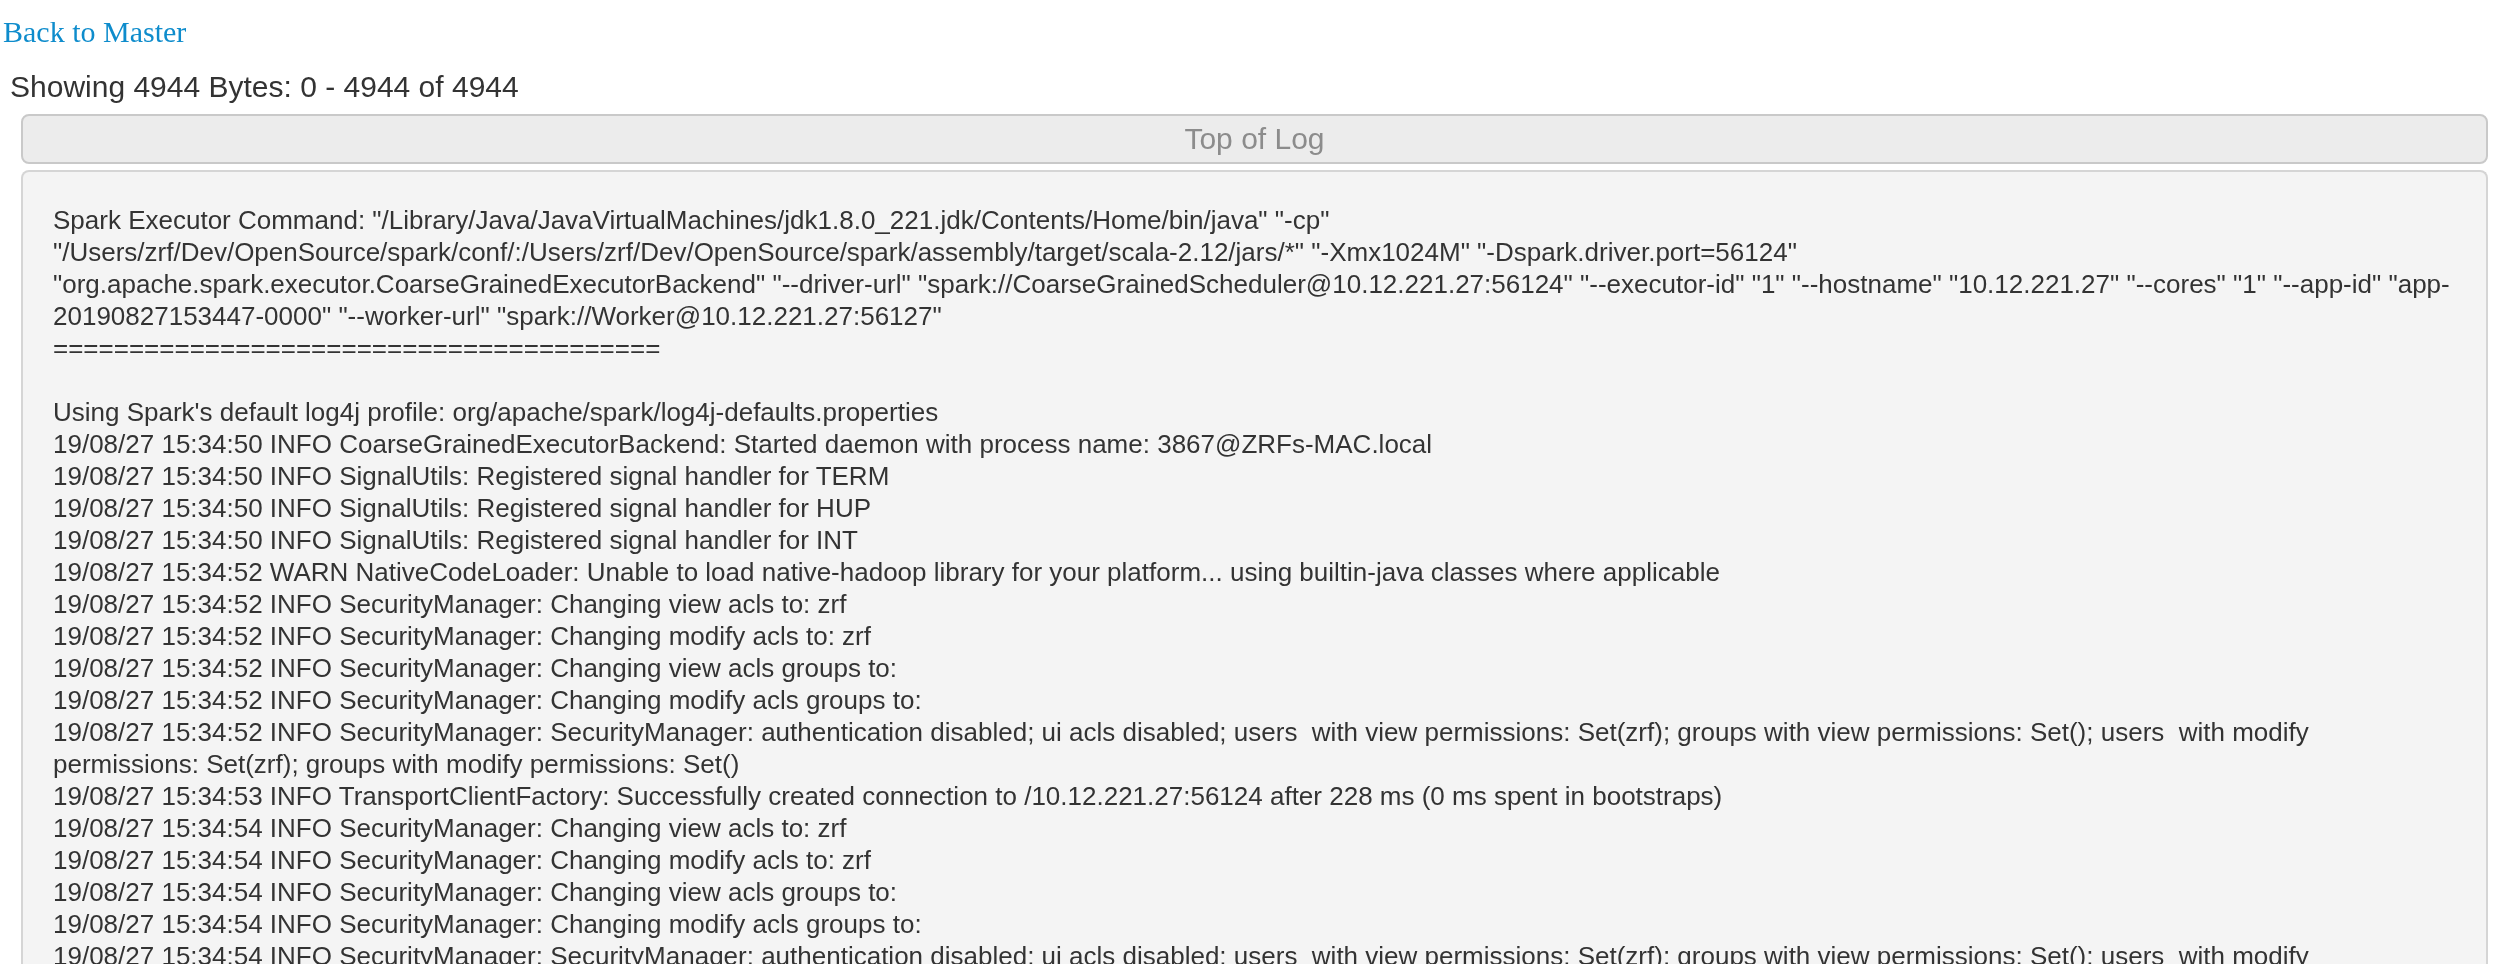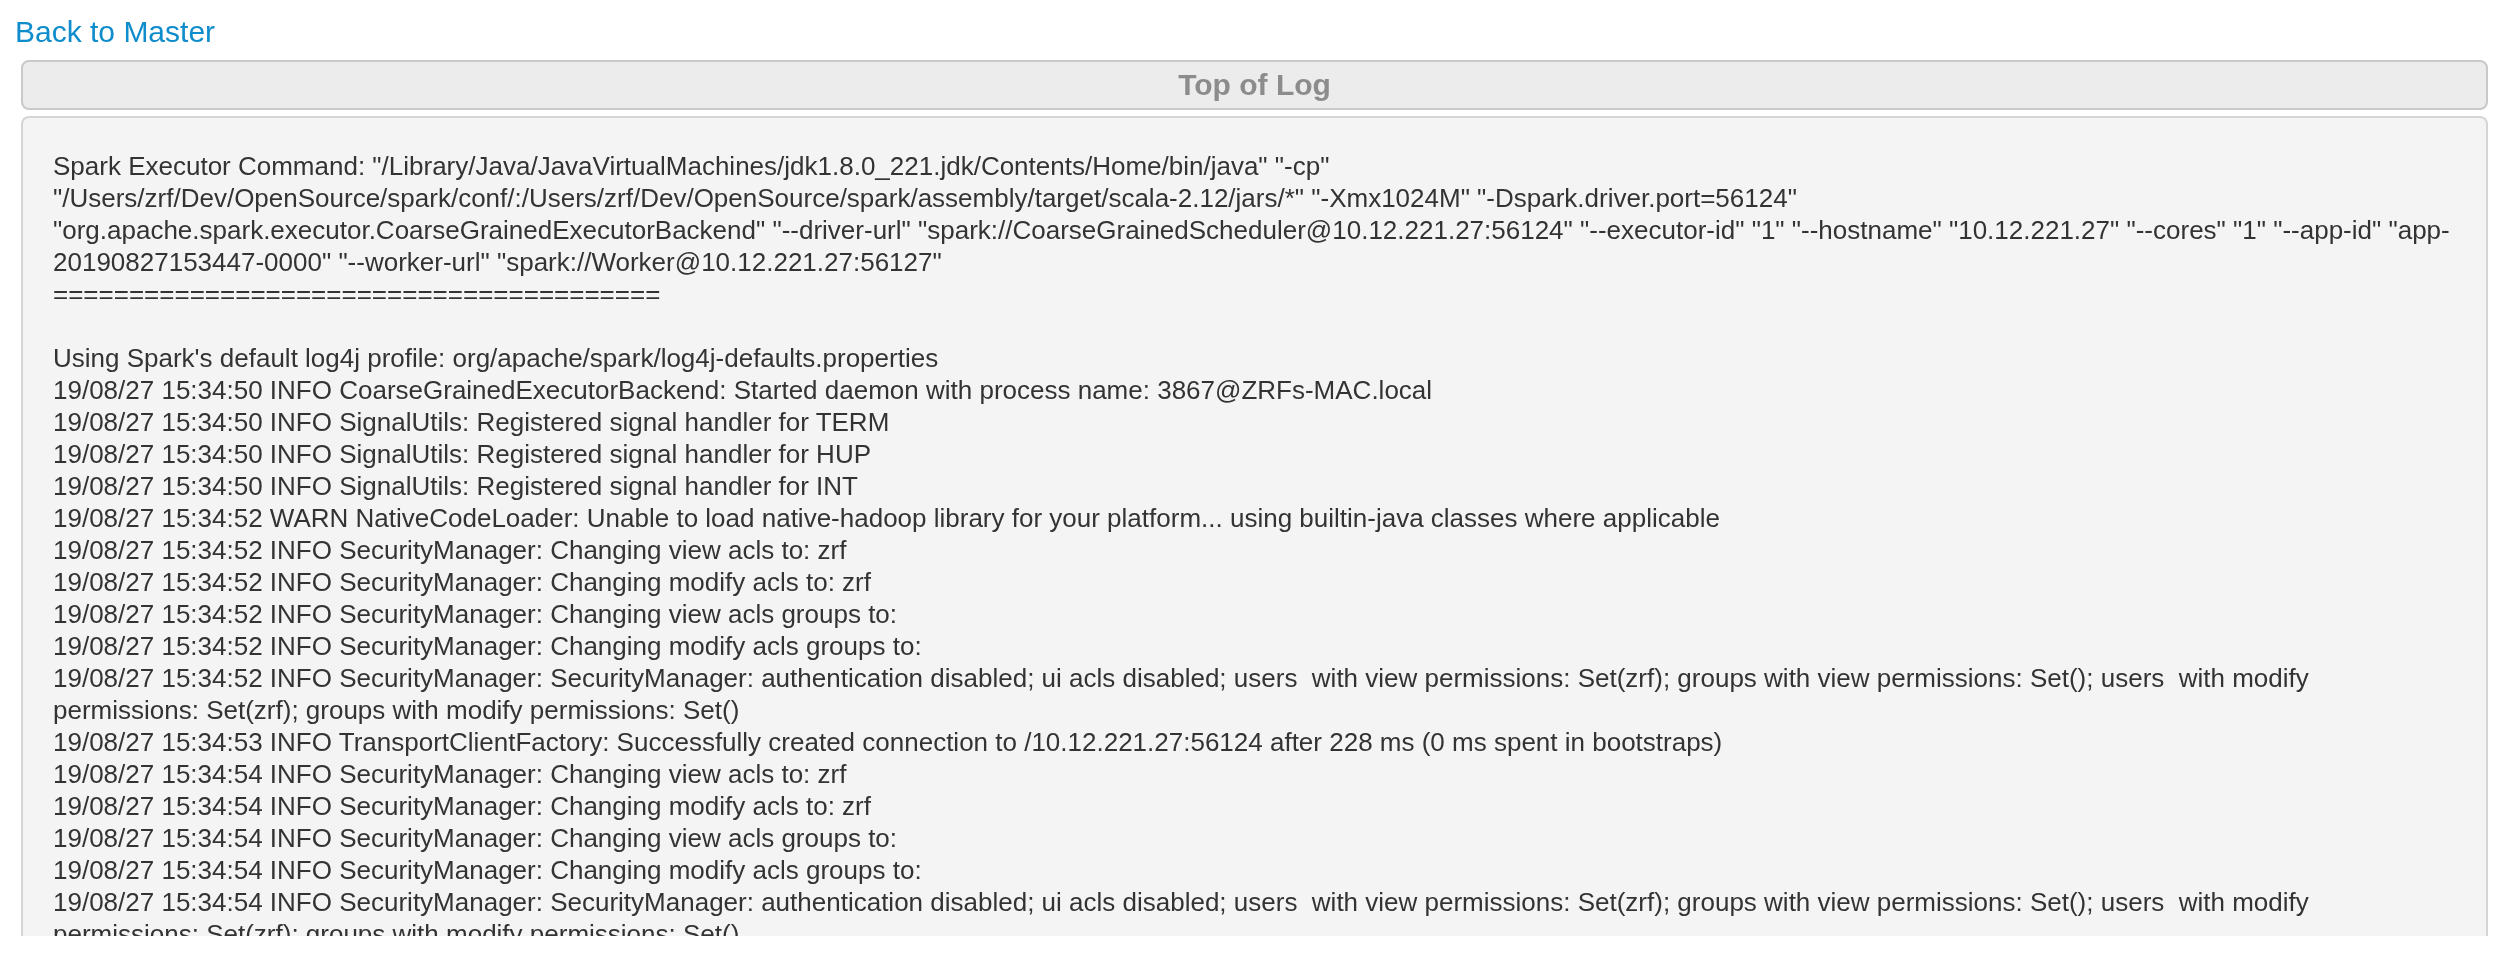--- a/index.html
+++ b/index.html
@@ -12,21 +12,22 @@
     overflow: hidden;
     background: #ffffff;
     font-family: "Liberation Sans", sans-serif;
     color: var(--text-color, #333333);
   }
   .page {
     padding: 14px 0 0 0;
   }
   .top-link-row {
     margin: 0;
-    padding: 0 15px;
+    padding: 0 3px;
+    font-family: Liberation Serif, serif;
   }
   .back-link {
     color: var(--link-color, #0e8ccc);
     font-size: 30px;
     line-height: 36px;
     text-decoration: none;
     cursor: pointer;
   }
   .byte-range {
     margin: 20px 0 0 0;
@@ -38,21 +39,20 @@
   .log-banner {
     margin: 10px 22px 0 21px;
     height: 46px;
     background: var(--banner-bg, #ececec);
     border: 2px solid var(--banner-border, #c9c9c9);
     border-radius: 8px;
     display: flex;
     align-items: center;
     justify-content: center;
     cursor: pointer;
-    font-weight: bold;
   }
   .log-banner-label {
     font-size: 30px;
     color: var(--banner-text, #8c8c8c);
   }
   .log-panel {
     margin: 6px 22px 0 21px;
     background: var(--panel-bg, #f4f4f4);
     border: 2px solid var(--panel-border, #d5d5d5);
     border-bottom: none;
@@ -75,20 +75,21 @@
 </style>
 </head>
 <body>
 
 <div class="page">
 
   <p class="top-link-row">
     <a class="back-link" href="#">Back to Master</a>
   </p>
 
+  <p class="byte-range">Showing 4944 Bytes: 0 - 4944 of 4944</p>
 
   <div class="log-banner">
     <span class="log-banner-label">Top of Log</span>
   </div>
 
   <div class="log-panel">
     <pre class="log-pre">Spark Executor Command: "/Library/Java/JavaVirtualMachines/jdk1.8.0_221.jdk/Contents/Home/bin/java" "-cp" "/Users/zrf/Dev/OpenSource/spark/conf/:/Users/zrf/Dev/OpenSource/spark/assembly/target/scala-2.12/jars/*" "-Xmx1024M" "-Dspark.driver.port=56124" "org.apache.spark.executor.CoarseGrainedExecutorBackend" "--driver-url" "spark://CoarseGrainedScheduler@10.12.221.27:56124" "--executor-id" "1" "--hostname" "10.12.221.27" "--cores" "1" "--app-id" "app-20190827153447-0000" "--worker-url" "spark://Worker@10.12.221.27:56127"
 ========================================
 
 Using Spark's default log4j profile: org/apache/spark/log4j-defaults.properties

